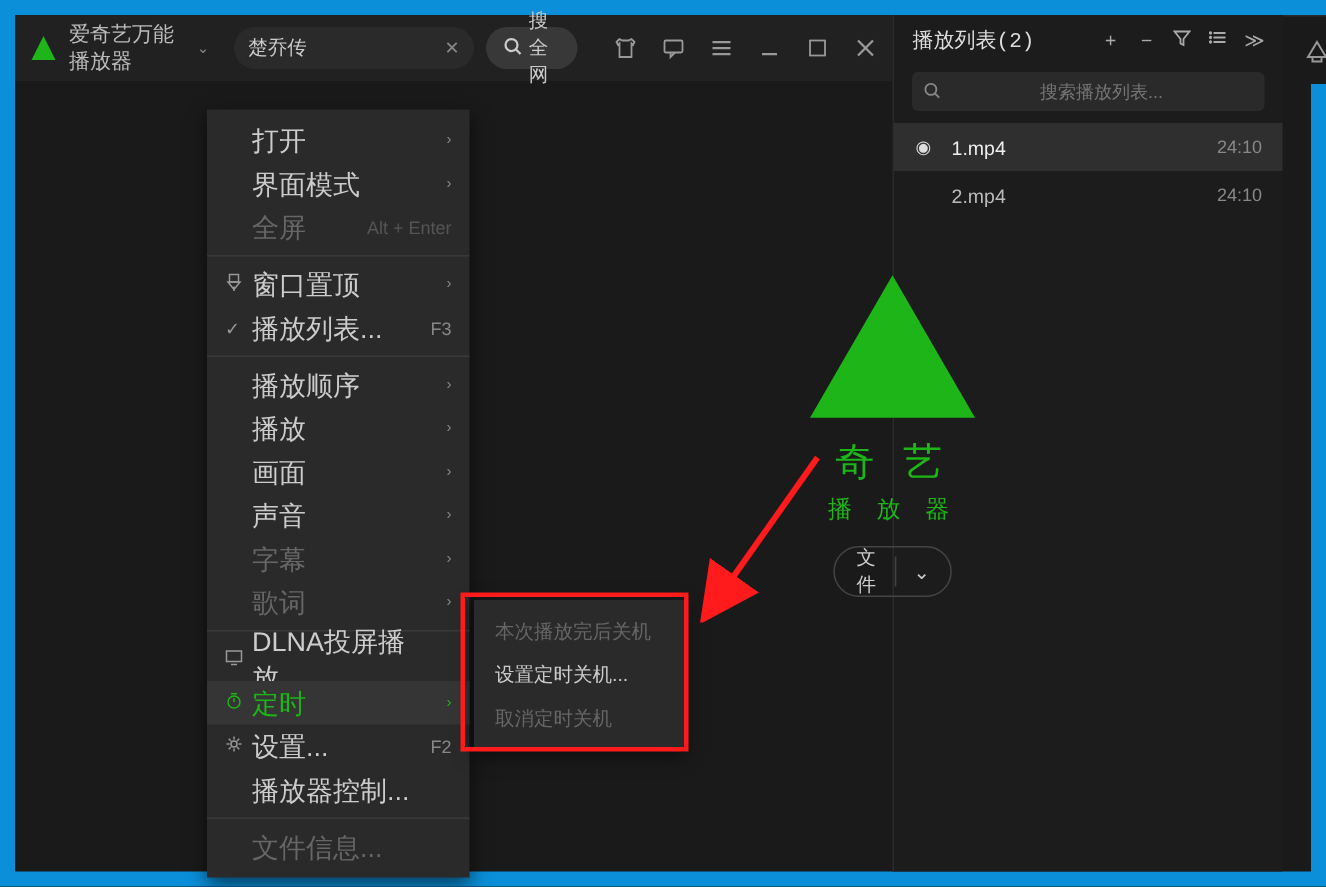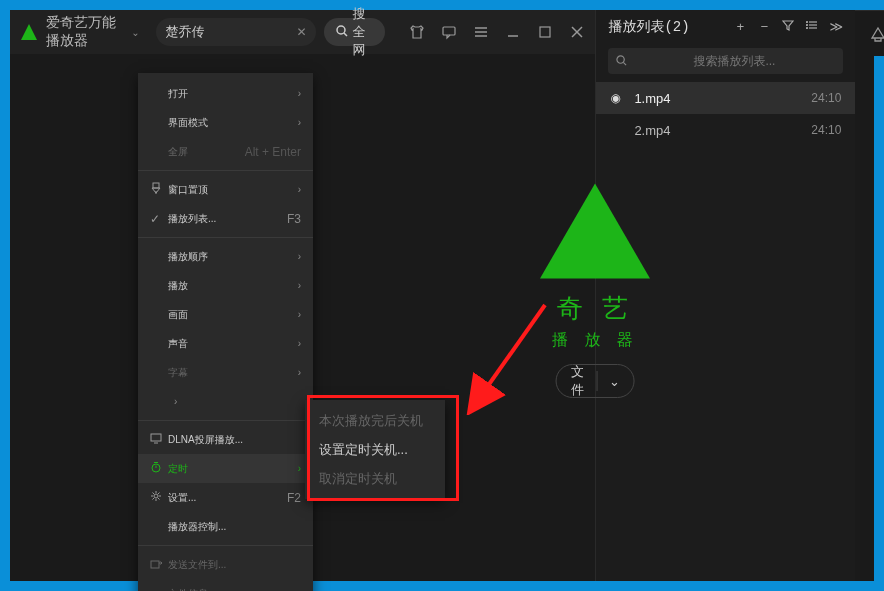--- a/index.html
+++ b/index.html
@@ -169,31 +169,31 @@
   height: 29px;
   display: flex; align-items: center;
   padding: 0 12px 0 12px;
   color: #ccc;
   position: relative;
 }
 .ctx-item.disabled { color: #666; }
 .ctx-item.highlight { background: #353535; color: #1db518; }
 .ctx-item .icon { width: 18px; color:#999; font-size:12px; }
 .ctx-item.highlight .icon { color:#1db518; }
-.ctx-item .lbl { flex:1; font-size:10px; }
+.ctx-item .lbl { flex:1; font-size:18px; }
 .ctx-item .shortcut { color:#888; font-size:12px; }
 .ctx-item.disabled .shortcut { color:#555; }
 .ctx-item .arrow { color:#888; font-size:10px; margin-left:6px; }
 .ctx-item.highlight .arrow { color:#1db518; }
 .ctx-sep { height:1px; background:#3a3a3a; margin:4px 0; }
 
 
 .sub-menu {
   position: absolute;
-  left: 305px; top: 400px;
+  left: 316px; top: 400px;
   width: 140px;
   background: #2a2a2a;
   box-shadow: 0 4px 12px rgba(0,0,0,.6);
   padding: 6px 0;
   z-index: 21;
   text-align: right;
 }
 .sub-item {
   height: 29px;
   display:flex; align-items:center;
@@ -474,20 +474,21 @@
       <span class="lbl">声音</span>
       <span class="arrow">›</span>
     </div>
     <div class="ctx-item disabled">
       <span class="icon"></span>
       <span class="lbl">字幕</span>
       <span class="arrow">›</span>
     </div>
     <div class="ctx-item disabled">
       <span class="icon"></span>
+      <span class="lbl">歌词</span>
       <span class="arrow">›</span>
     </div>
     <div class="ctx-sep"></div>
     <div class="ctx-item">
       <span class="icon"><svg width="12" height="12" viewBox="0 0 12 12" fill="none" stroke="#999">
           <rect x="1" y="2" width="10" height="7"></rect>
           <line x1="4" y1="11" x2="8" y2="11"></line>
         </svg></span>
       <span class="lbl">DLNA投屏播放...</span>
     </div>
@@ -506,27 +507,20 @@
           <path d="M6 1 L6 3 M6 9 L6 11 M1 6 L3 6 M9 6 L11 6 M2.5 2.5 L4 4 M8 8 L9.5 9.5 M9.5 2.5 L8 4 M4 8 L2.5 9.5"></path>
         </svg></span>
       <span class="lbl">设置...</span>
       <span class="shortcut">F2</span>
     </div>
     <div class="ctx-item">
       <span class="icon"></span>
       <span class="lbl">播放器控制...</span>
     </div>
     <div class="ctx-sep"></div>
-    <div class="ctx-item disabled">
-      <span class="icon"><svg width="12" height="12" viewBox="0 0 12 12" fill="none" stroke="#666">
-          <rect x="1" y="4" width="8" height="7"></rect>
-          <path d="M9 6 L12 6 M10.5 4.5 L12 6 L10.5 7.5"></path>
-        </svg></span>
-      <span class="lbl">发送文件到...</span>
-    </div>
     <div class="ctx-item disabled">
       <span class="icon"></span>
       <span class="lbl">文件信息...</span>
     </div>
   </div>
 
 <div class="sub-menu" id="sub-menu">
     <div class="sub-item disabled">本次播放完后关机</div>
     <div class="sub-item">设置定时关机...</div>
     <div class="sub-item disabled">取消定时关机</div>

